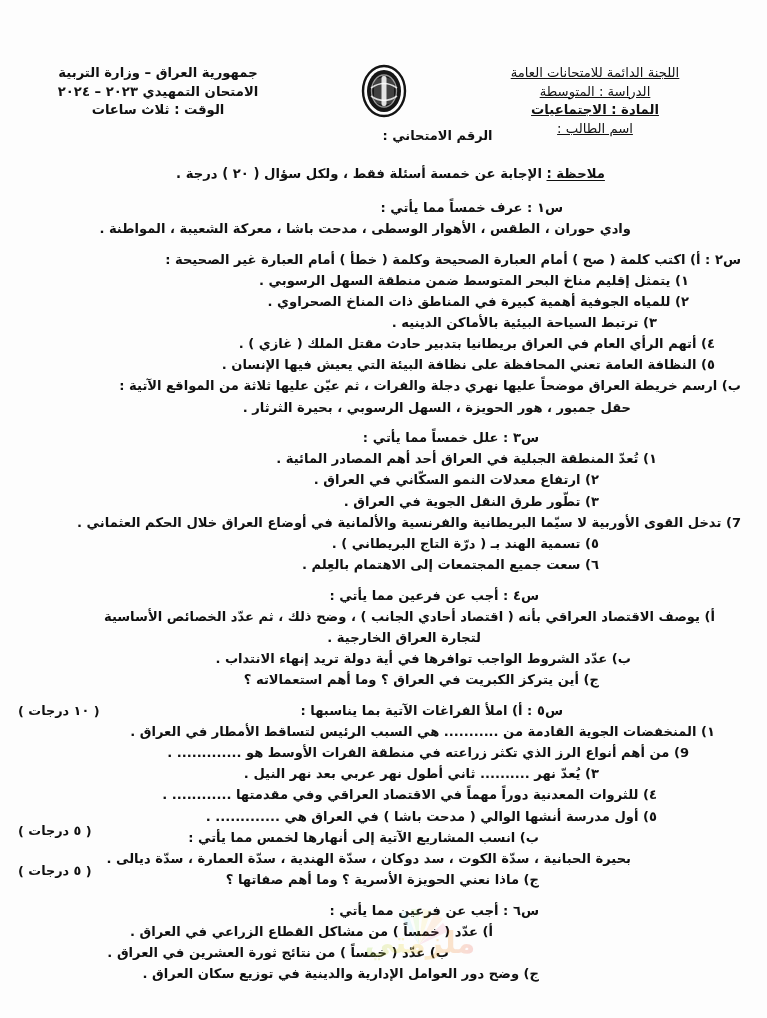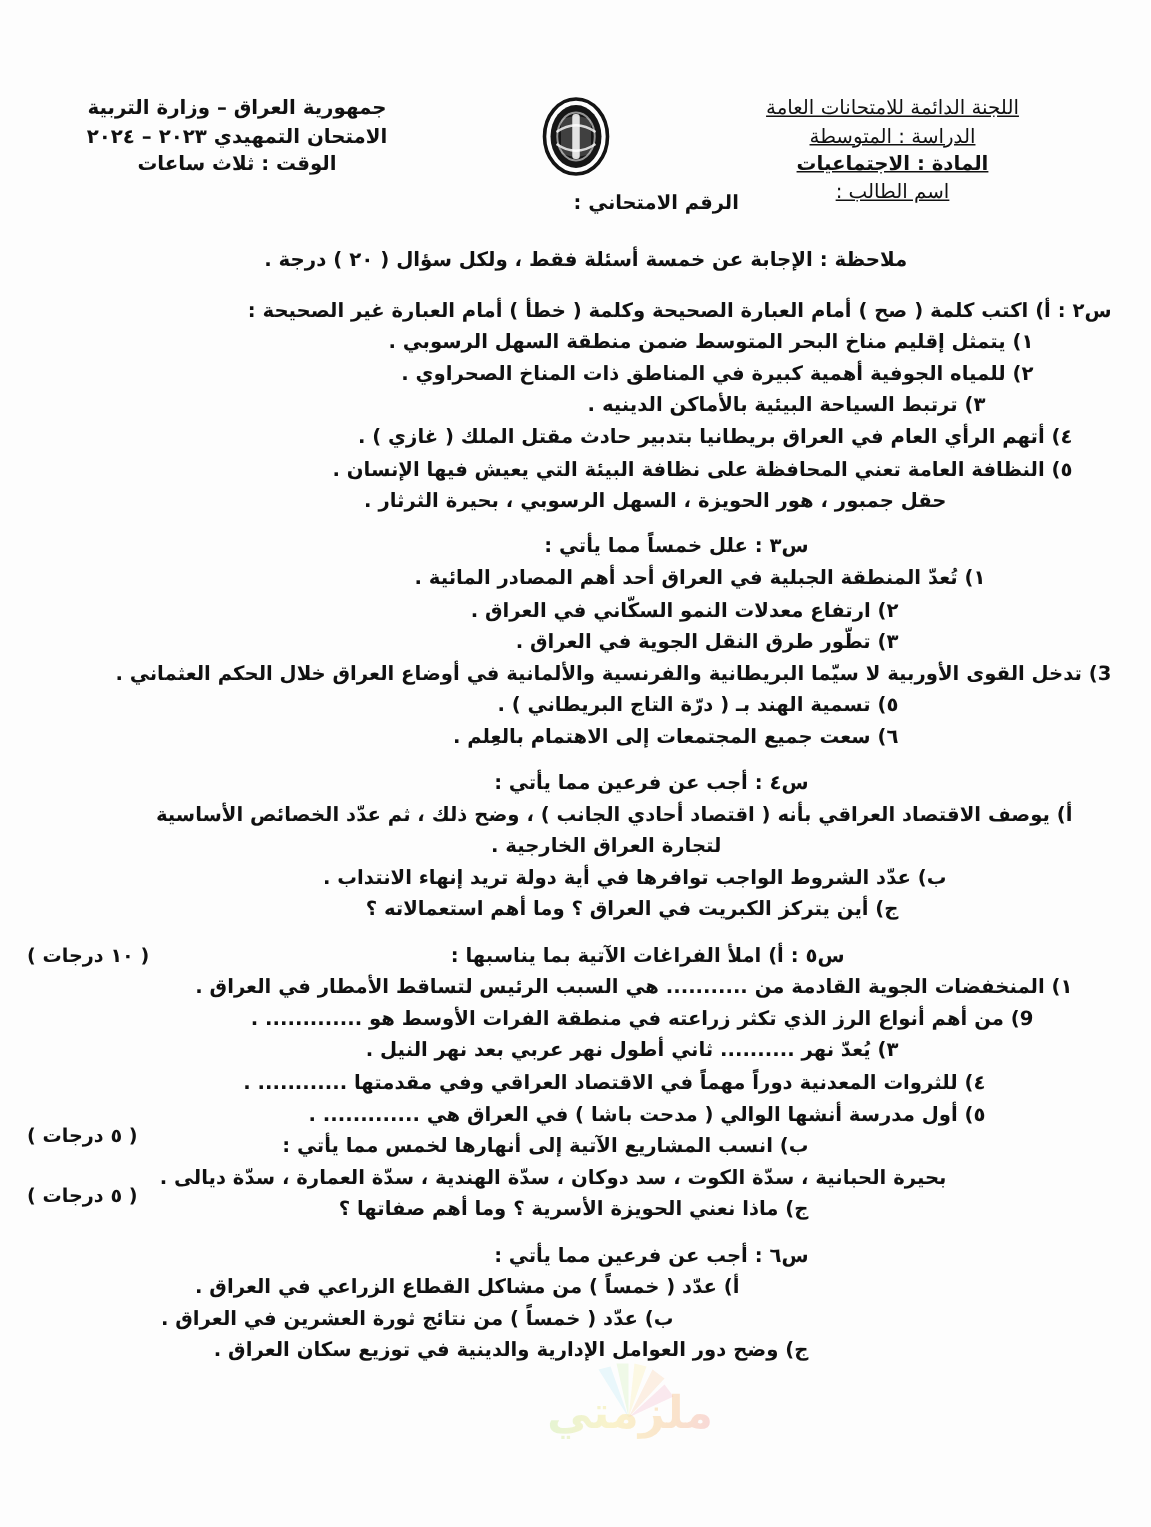--- a/index.html
+++ b/index.html
@@ -87,20 +87,21 @@
   }
 
   .note {
     text-align: center;
     font-weight: bold;
     font-size: 13.2px;
     margin-bottom: 14px;
     padding-left: 18px;
   }
   .note .u {
+    text-decoration: underline;
     text-underline-offset: 2px;
   }
 
   .q-block { margin-bottom: 9px; position: relative; }
 
   .line {
     display: block;
     white-space: nowrap;
     font-weight: bold;
     margin: 0 0 1.5px 0;
@@ -195,37 +196,42 @@
       <div class="hdr-line b">الوقت : ثلاث ساعات</div>
     </div>
   </div>
 
   <div class="exam-no">الرقم الامتحاني :</div>
 
   <div class="content">
 
     <div class="note"><span class="u">ملاحظة :</span><span> الإجابة عن خمسة أسئلة فقط ، ولكل سؤال ( ٢٠ ) درجة .</span></div>
 
+    <div class="q-block">
+      <div class="line pos-h">س١ : عرف خمساً مما يأتي :</div>
+      <div class="line pos-c">وادي حوران ،  الطقس ،  الأهوار الوسطى ،  مدحت باشا ،  معركة الشعيبة ،  المواطنة  .</div>
+    </div>
 
     <div class="q-block gap-top">
       <div class="line pos-g">س٢ : أ) اكتب كلمة ( صح ) أمام العبارة الصحيحة وكلمة ( خطأ ) أمام العبارة غير الصحيحة :</div>
       <div class="line pos-e">١) يتمثل إقليم مناخ البحر المتوسط ضمن منطقة السهل الرسوبي .</div>
       <div class="line pos-e">٢) للمياه الجوفية أهمية كبيرة في المناطق ذات المناخ الصحراوي .</div>
       <div class="line pos-d">٣) ترتبط السياحة البيئية بالأماكن الدينيه .</div>
       <div class="line pos-f">٤) أتهم الرأي العام في العراق بريطانيا بتدبير حادث مقتل الملك ( غازي ) .</div>
       <div class="line pos-f">٥) النظافة العامة تعني المحافظة على نظافة البيئة التي يعيش فيها الإنسان .</div>
+      <div class="line pos-g">ب) ارسم خريطة العراق موضحاً عليها نهري دجلة والفرات ، ثم عيّن عليها ثلاثة من المواقع الآتية :</div>
       <div class="line pos-c">حقل جمبور  ،  هور الحويزة  ،  السهل الرسوبي  ،  بحيرة الثرثار .</div>
     </div>
 
     <div class="q-block gap-top">
       <div class="line pos-k">س٣ : علل خمساً مما يأتي :</div>
       <div class="line pos-d">١) تُعدّ المنطقة الجبلية في العراق أحد أهم المصادر المائية .</div>
       <div class="line pos-b">٢) ارتفاع معدلات النمو السكّاني في العراق .</div>
       <div class="line pos-b">٣) تطّور طرق النقل الجوية في العراق .</div>
-      <div class="line pos-g">3) تدخل القوى الأوربية لا سيّما البريطانية والفرنسية والألمانية في أوضاع العراق خلال الحكم العثماني .</div>
+      <div class="line pos-g">7) تدخل القوى الأوربية لا سيّما البريطانية والفرنسية والألمانية في أوضاع العراق خلال الحكم العثماني .</div>
       <div class="line pos-b">٥) تسمية الهند بـ ( درّة التاج البريطاني ) .</div>
       <div class="line pos-b">٦) سعت جميع المجتمعات إلى الاهتمام بالعِلم .</div>
     </div>
 
     <div class="q-block gap-top">
       <div class="line pos-k">س٤ : أجب عن فرعين مما يأتي :</div>
       <div class="line pos-f">أ) يوصف الاقتصاد العراقي بأنه ( اقتصاد أحادي الجانب ) ، وضح ذلك ، ثم عدّد الخصائص الأساسية</div>
       <div class="line pos-i">لتجارة العراق الخارجية .</div>
       <div class="line pos-c">ب) عدّد الشروط الواجب توافرها في أية دولة تريد إنهاء الانتداب .</div>
       <div class="line pos-b">ج) أين يتركز الكبريت في العراق ؟ وما أهم استعمالاته ؟</div>

